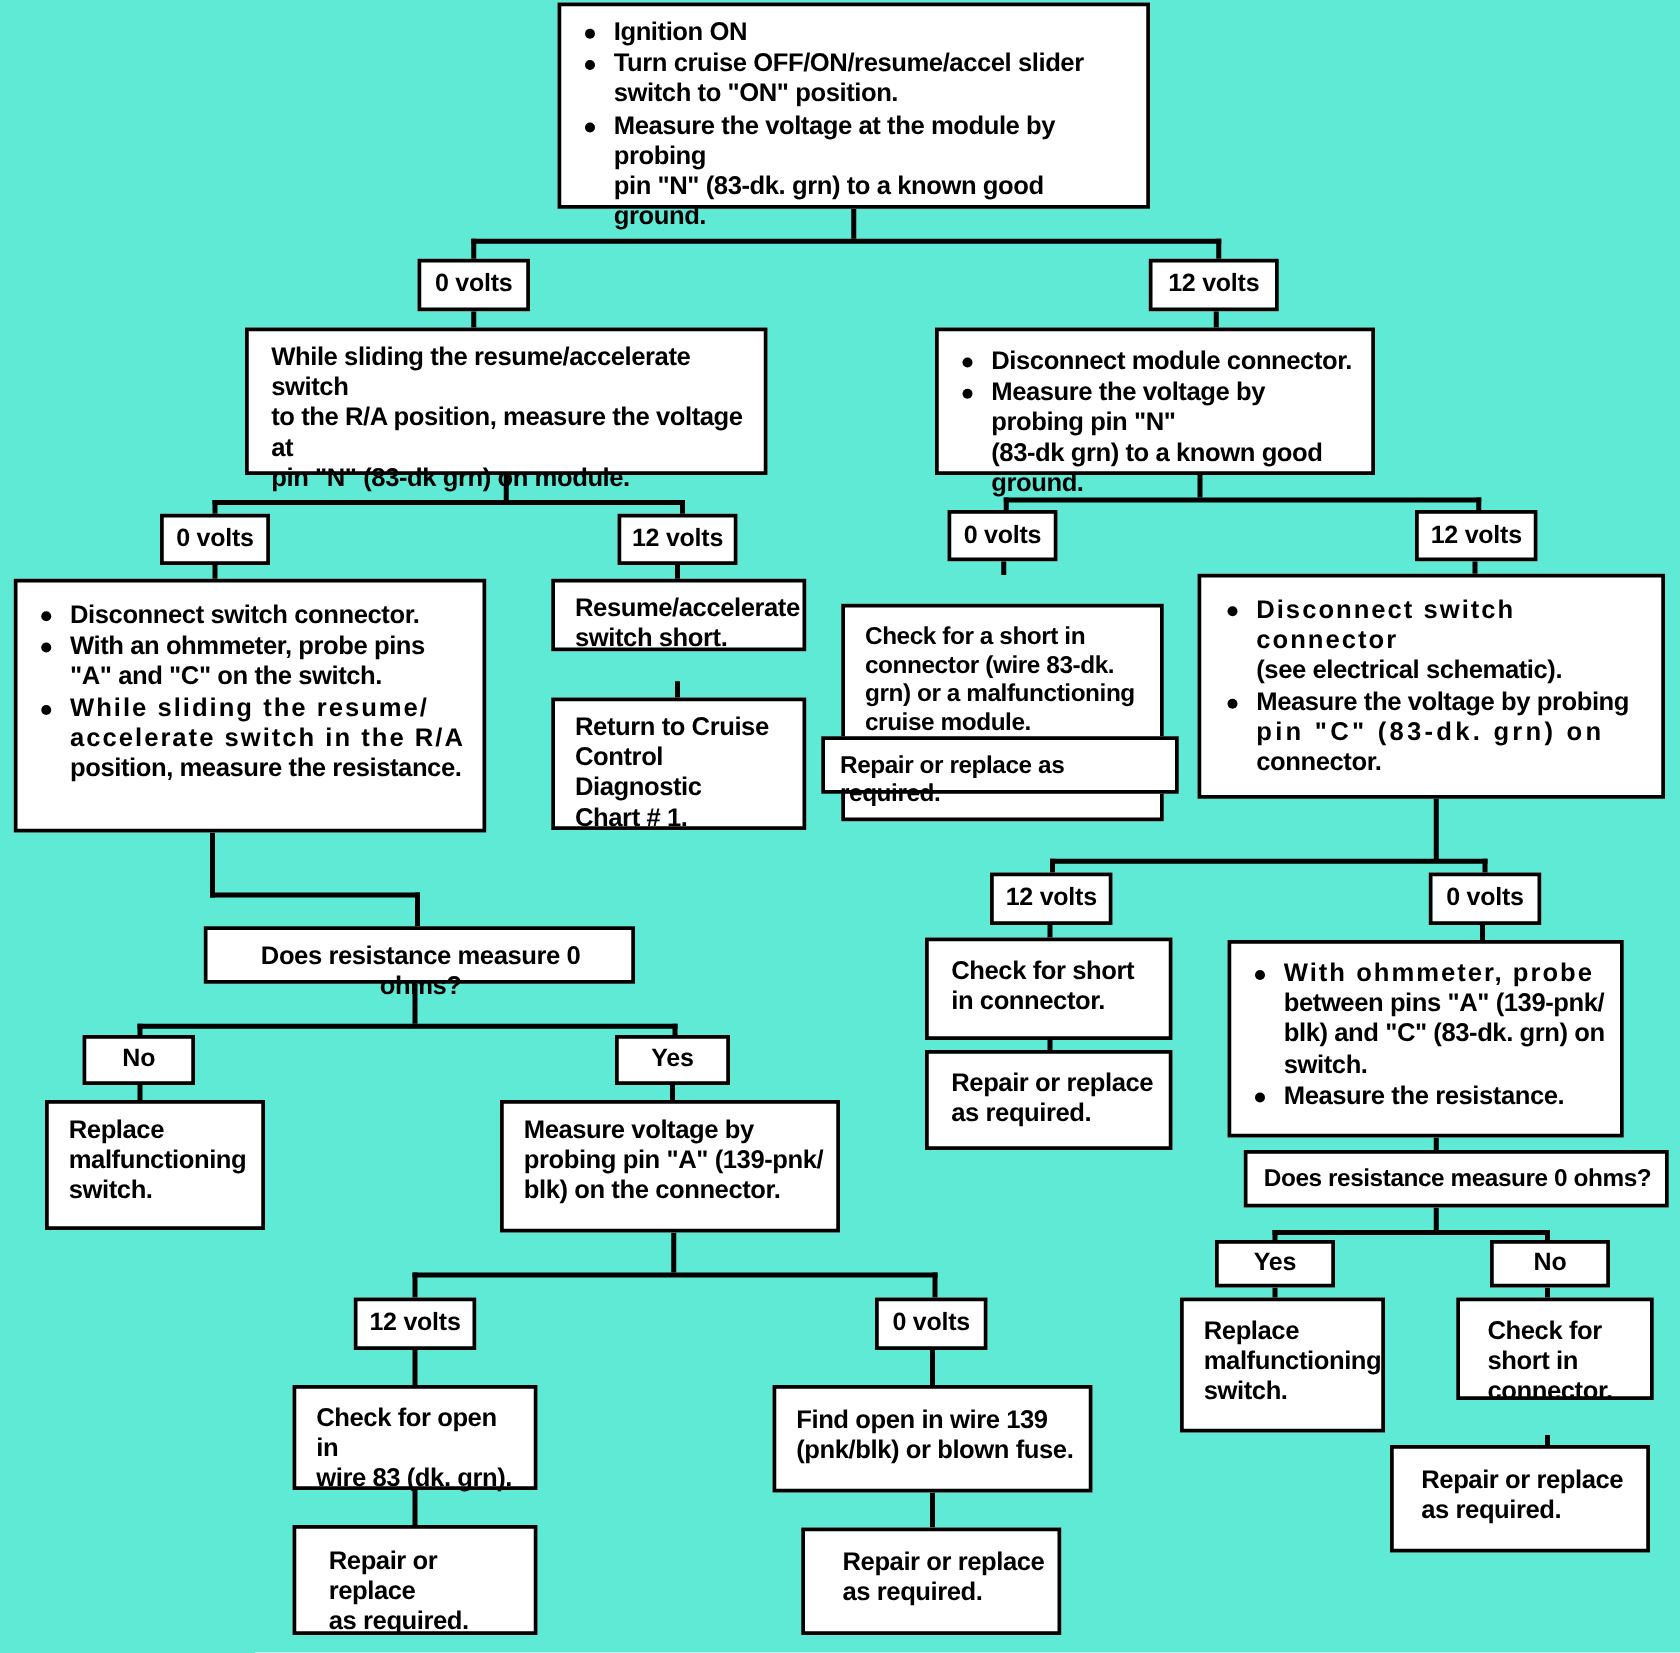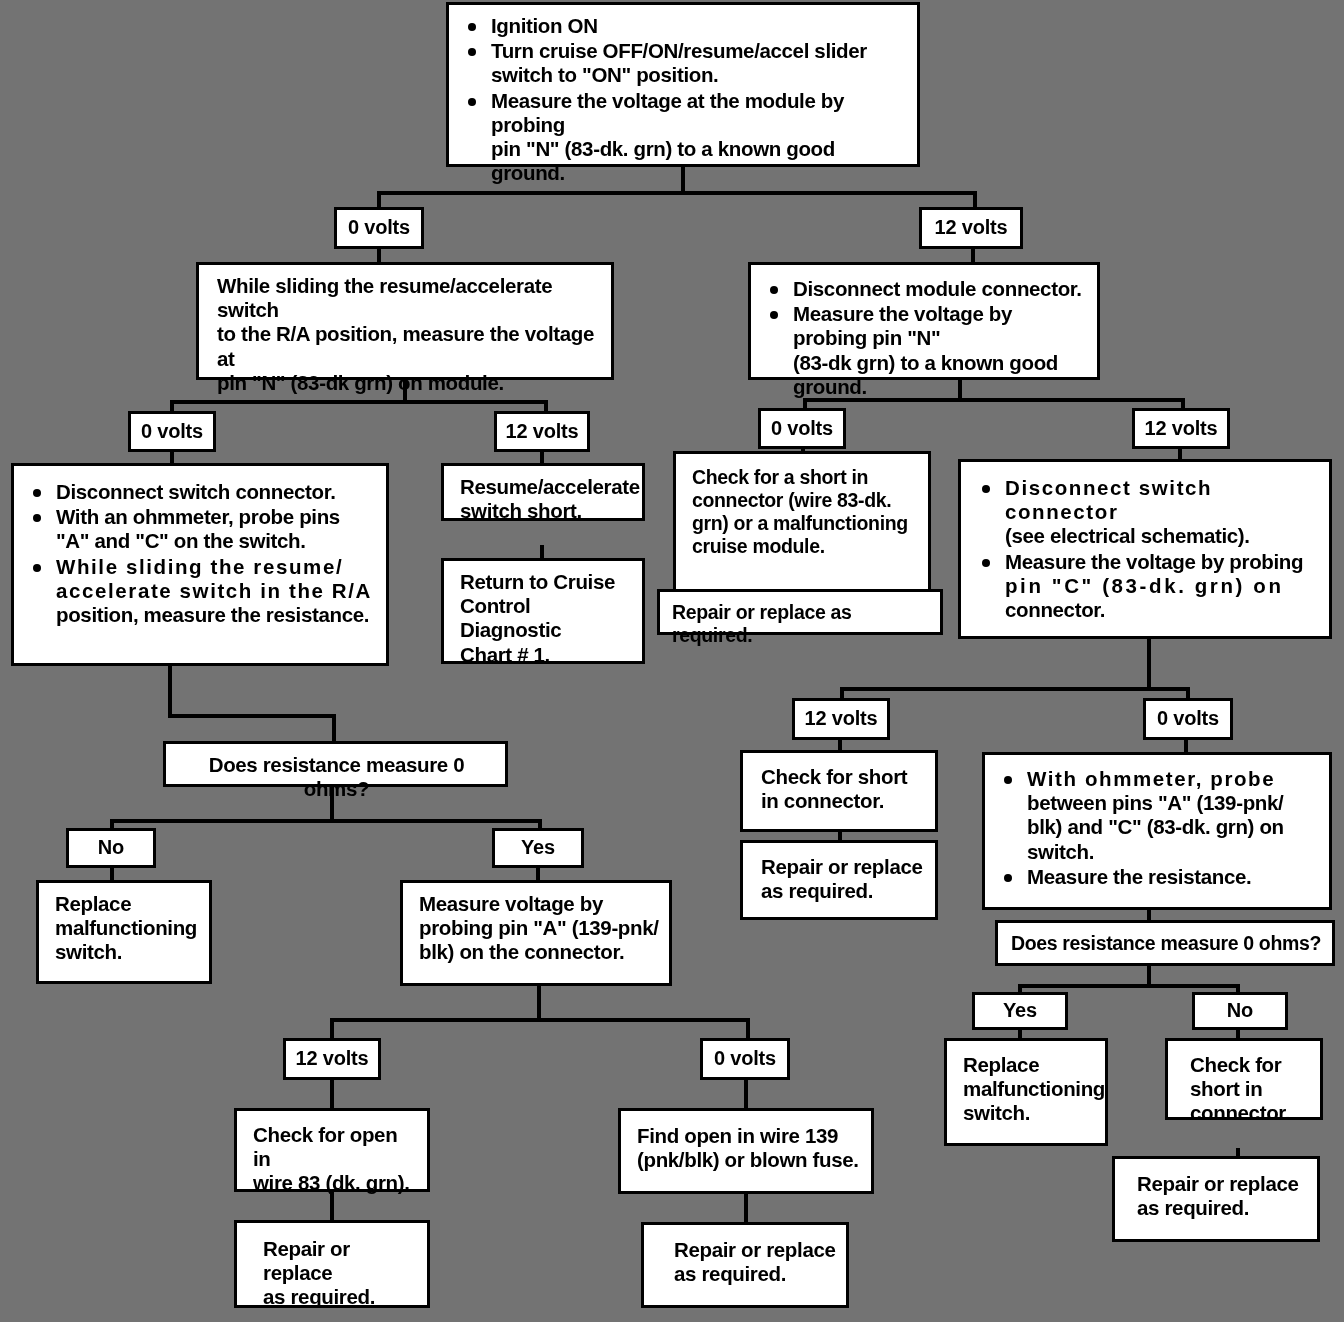--- a/index.html
+++ b/index.html
@@ -1,19 +1,19 @@
 <!DOCTYPE html>
 <html><head>
 <meta charset="utf-8">
 <style>
   html,body{margin:0;padding:0;background:#fff;}
   #root{
     position:relative;
     width:1344px;height:1322px;
-    background:#737373;
+    background:#5eead4;
     font-family:"Liberation Sans", sans-serif;
     color:#000;
     overflow:hidden;
   }
   .box{
     position:absolute;
     box-sizing:border-box;
     border:3px solid #000;
     background:#fff;
     font-weight:bold;
@@ -201,21 +201,21 @@
   <div class="ln h" style="left:803px;top:398px;width:382px;"></div>
   <div class="ln v" style="left:803px;top:398px;height:12px;"></div>
   <div class="ln v" style="left:1181px;top:398px;height:12px;"></div>
 
   <div class="box lbl" style="left:758px;top:408px;width:88px;height:41px;">0 volts</div>
   <div class="box lbl" style="left:1132px;top:408px;width:98px;height:41px;">12 volts</div>
 
   <div class="ln v" style="left:801px;top:449px;height:11px;"></div>
   <div class="ln v" style="left:1178px;top:449px;height:11px;"></div>
 
-  <div class="box pad txt sm" style="left:673px;top:451px;width:258px;height:174px;padding-left:16px;padding-top:12px;">
+  <div class="box pad txt sm" style="left:673px;top:483px;width:258px;height:174px;padding-left:16px;padding-top:12px;">
     <span>Check for a short in</span><br>
     <span>connector (wire 83-dk.</span><br>
     <span>grn) or a malfunctioning</span><br>
     <span>cruise module.</span>
   </div>
   <div class="ln v" style="left:801px;top:603px;height:10px;"></div>
   <div class="box pad txt sm" style="left:657px;top:589px;width:286px;height:46px;padding-top:9px;padding-left:12px;">
     <span>Repair or replace as required.</span>
   </div>
 
@@ -247,21 +247,21 @@
   <div class="box pad txt" style="left:740px;top:750px;width:198px;height:82px;padding-left:18px;padding-top:12px;">
     <span>Check for short</span><br>
     <span>in connector.</span>
   </div>
   <div class="ln v" style="left:838px;top:832px;height:10px;"></div>
   <div class="box pad txt" style="left:740px;top:840px;width:198px;height:80px;padding-left:18px;padding-top:12px;">
     <span>Repair or replace</span><br>
     <span>as required.</span>
   </div>
 
-  <div class="box pad txt" style="left:982px;top:752px;width:350px;height:158px;padding-top:12px;padding-left:12px;">
+  <div class="box pad txt" style="left:982px;top:752px;width:317px;height:158px;padding-top:12px;padding-left:12px;">
     <ul class="bl">
       <li>
         <span class="wide">With  ohmmeter,  probe</span><br>
         <span>between pins "A" (139-pnk/</span><br>
         <span>blk) and "C" (83-dk. grn) on</span><br>
         <span>switch.</span>
       </li>
       <li><span>Measure the resistance.</span></li>
     </ul>
   </div>

